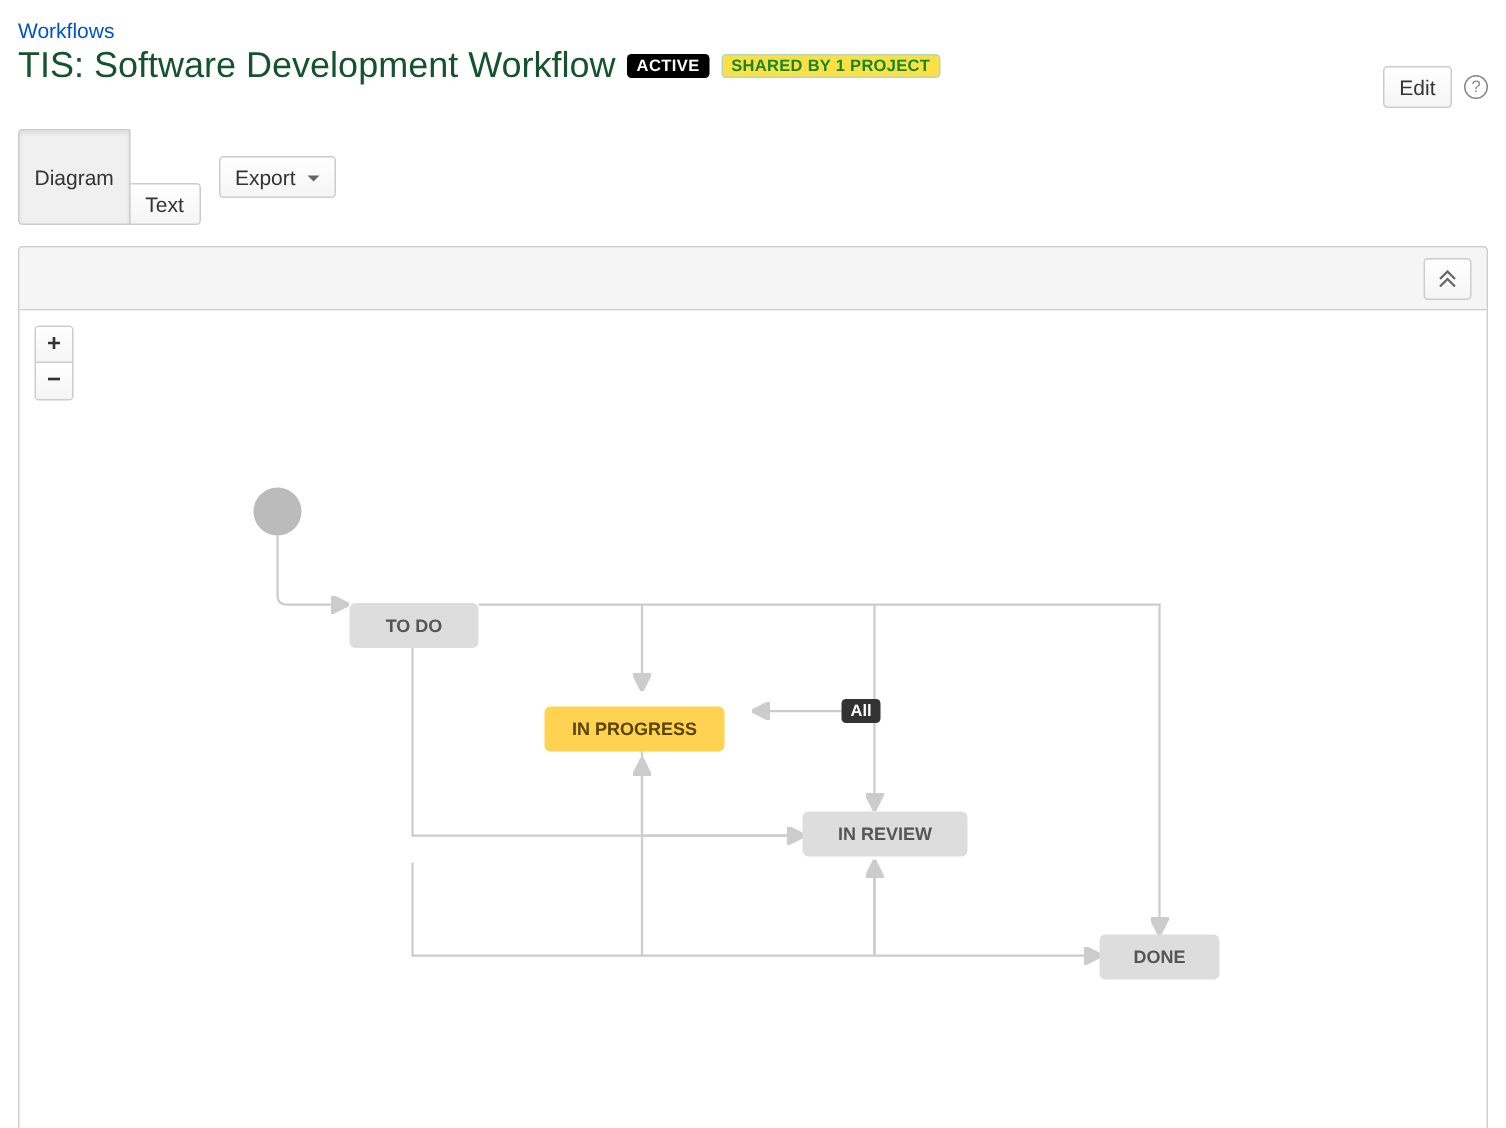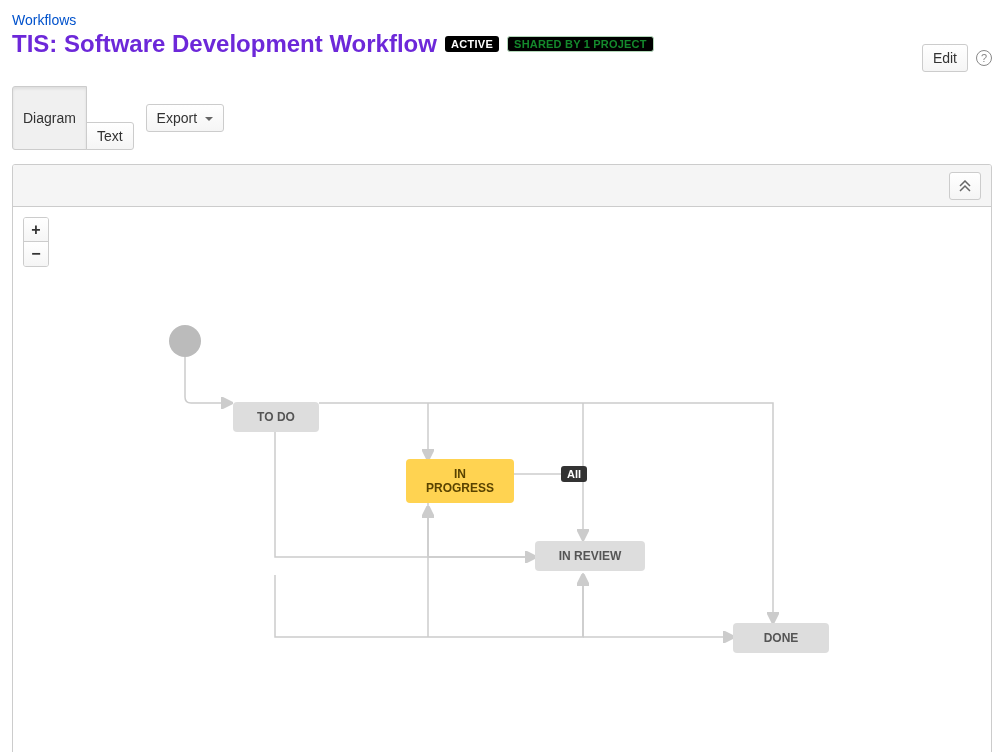--- a/index.html
+++ b/index.html
@@ -24,35 +24,35 @@
     margin-bottom: 2px;
   }
   .title-line {
     display: flex;
     align-items: center;
     gap: 8px;
     flex-wrap: wrap;
   }
   .page-title {
     font-size: 24px;
-    font-weight: 700;
-    color: #6d28d9;
+    font-weight: 400;
+    color: #14532d;
     margin: 0;
   }
   .badge-active {
     background: #000000;
     color: #fff;
     font-size: 11px;
     font-weight: 700;
     padding: 2px 6px;
     border-radius: 3px;
     letter-spacing: 0.3px;
   }
   .badge-shared {
-    background: #000000;
+    background: #fde047;
     color: #14892c;
     border: 1px solid #b2d8b9;
     font-size: 11px;
     font-weight: 700;
     padding: 1px 6px;
     border-radius: 3px;
     letter-spacing: 0.2px;
   }
   .header-right {
     display: flex;
@@ -291,22 +291,22 @@
 
       <path d="M415 430 L415 300" marker-end="url(#ah)"></path>
 
       <path d="M570 430 L570 368" marker-end="url(#ah)"></path>
     </svg>
 
     <div class="start-node" style="left:156px; top:118px;"></div>
 
     <div class="status-node" style="left:220px; top:182px; width:86px;margin-top:13px;">TO DO</div>
 
-    <div class="status-node yellow" style="left:350px; top:252px; width:108px;margin-left:43px;">IN PROGRESS</div>
+    <div class="status-node yellow" style="left:350px; top:264px; width:120px;">IN PROGRESS</div>
 
     <div class="all-label" style="left:548px; top:259px;">All</div>
 
     <div class="status-node" style="left:522px; top:334px; width:110px;">IN REVIEW</div>
 
-    <div class="status-node" style="left:720px; top:416px; width:96px;">DONE</div>
+    <div class="status-node" style="left:720px; top:416px; width:80px;">DONE</div>
 
   </div>
 </div>
 
 </body></html>

